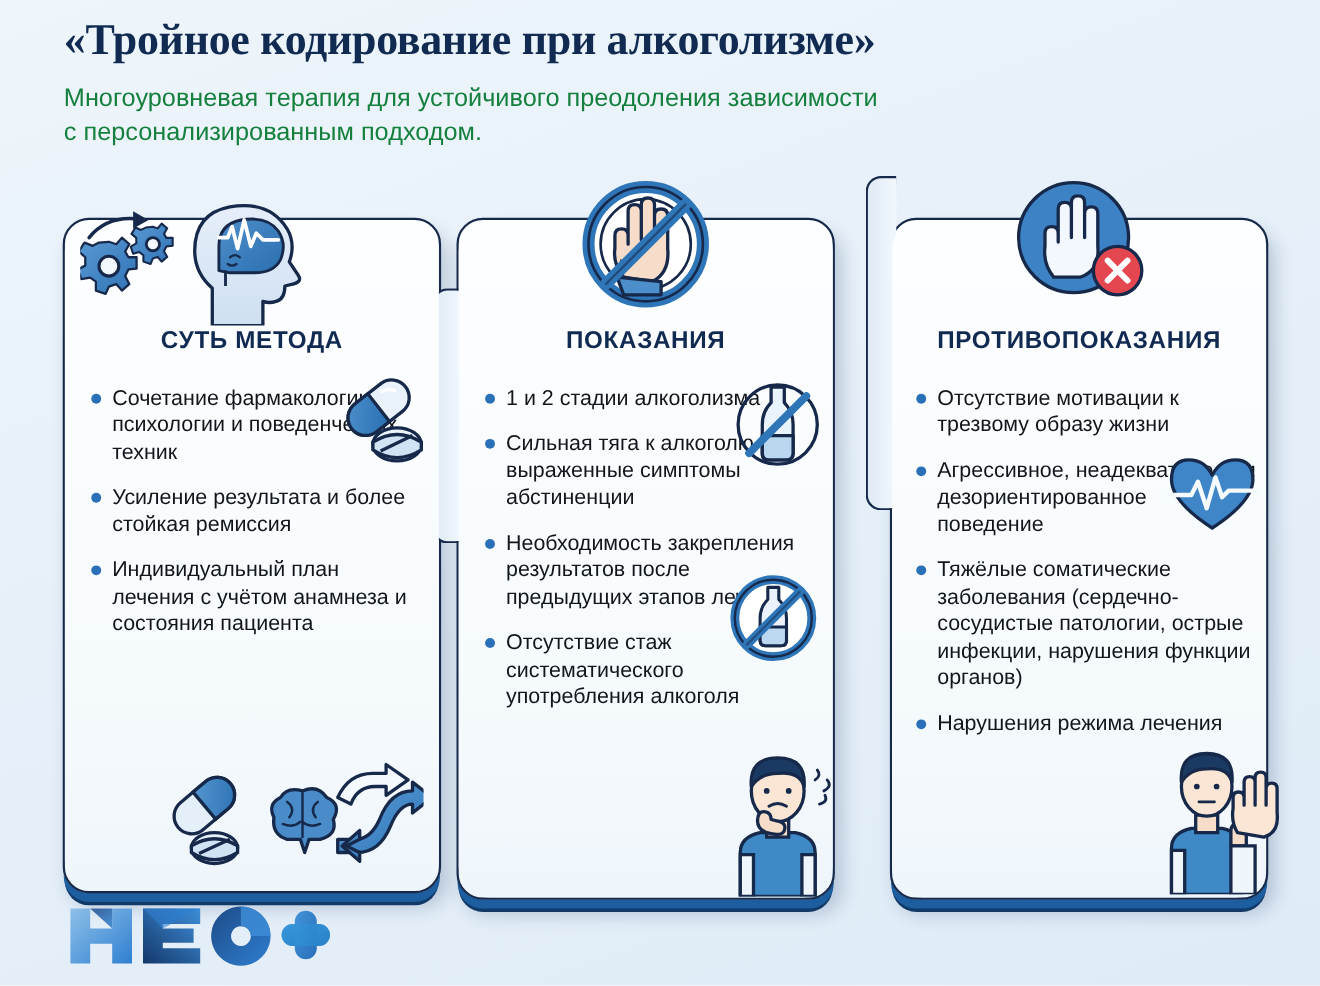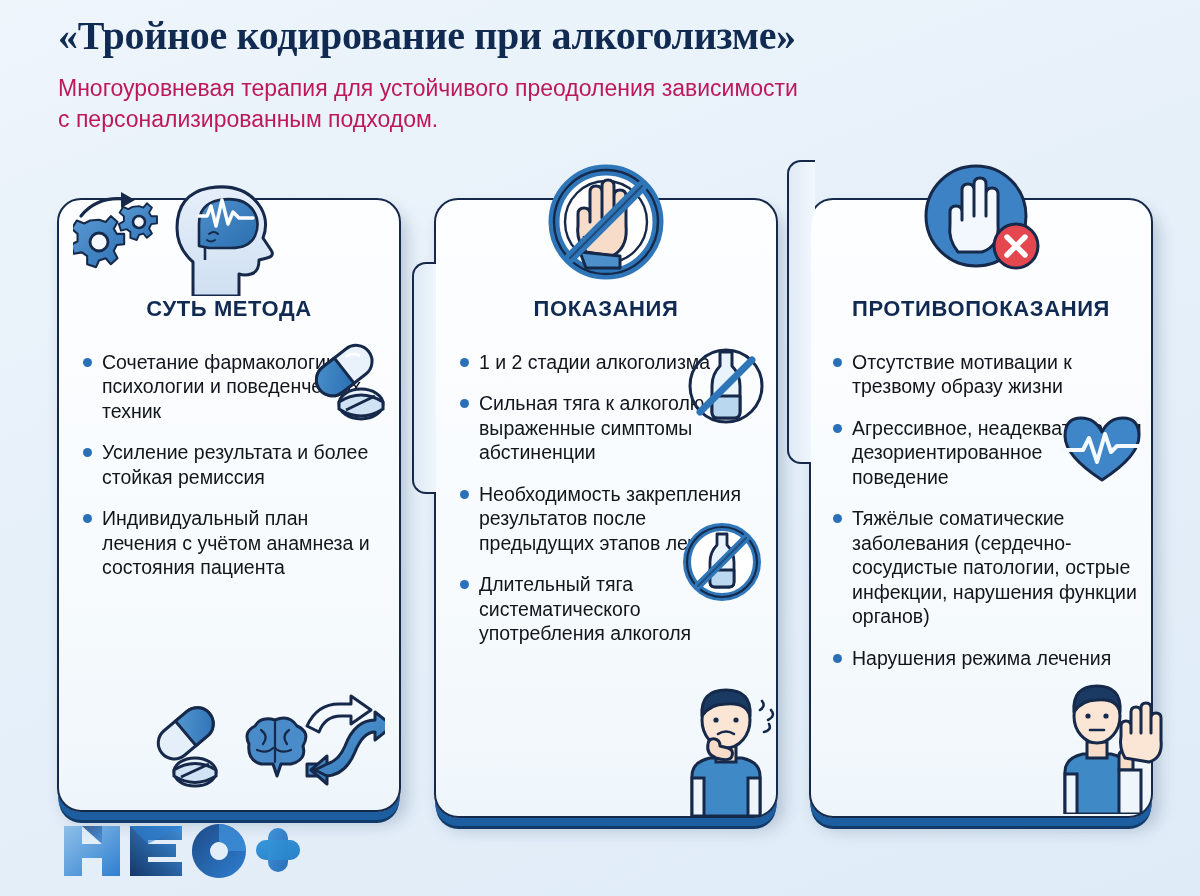--- a/index.html
+++ b/index.html
@@ -11,35 +11,35 @@
   }
   .page{position:absolute;inset:0;}
 
   
   .header{position:absolute;left:58px;top:14px;width:1110px;}
   .title{
     font-size:40px;font-weight:bold;color:#102a51;letter-spacing:-0.3px;
     line-height:1.12;margin:0 0 14px 0;white-space:nowrap;font-family:Liberation Serif, serif;
   }
   .subtitle{
-    font-size:23px;color:#be185d;line-height:1.36;margin:0;font-weight:400;
+    font-size:23px;color:#15803d;line-height:1.36;margin:0;font-weight:400;
   }
 
   
   .cards{position:absolute;left:57px;top:198px;width:1092px;height:620px;}
   .card{
     position:absolute;top:0;
     background:linear-gradient(180deg,#fdfeff 0%,#f6fafd 55%,#eef5fb 100%);
     border:2.5px solid #16294a;
     border-radius:24px;
     box-shadow:0 9px 0 -1px #1c5ea0, 0 13px 0 -2px #123a68, 6px 12px 16px rgba(20,50,90,.22);
     overflow:visible;
   }
   #card-1{left:0;width:340px;height:610px;}
-  #card-2{left:377px;width:340px;height:616px;}
+  #card-2{left:358px;width:340px;height:616px;}
   #card-3{left:752px;width:340px;height:616px;}
 
   
   .connector{
     position:absolute;border:2.5px solid #16294a;border-right:none;
     background:linear-gradient(90deg,#dfeaf5,#f2f8fd);
     border-radius:14px 0 0 14px;
     width:26px;z-index:0;
   }
   #connector-1-2{left:-24px;top:62px;height:228px;}
@@ -210,21 +210,21 @@
     <div class="card" id="card-2">
       <div class="connector" id="connector-1-2"></div>
       <div class="card-inner">
         <div class="card-head">
           <div class="card-title">ПОКАЗАНИЯ</div>
         </div>
         <ul class="bullets">
           <li>1 и 2 стадии алкоголизма</li>
           <li>Сильная тяга к алкоголю и выраженные симптомы абстиненции</li>
           <li>Необходимость закрепления результатов после предыдущих этапов лечения</li>
-          <li>Длительный тяга систематического употребления алкоголя</li>
+          <li>Отсутствие стаж систематического употребления алкоголя</li>
         </ul>
       </div>
 
       <span class="ic" id="icon-stop-hand">
         <svg width="132" height="132" viewBox="0 0 132 132">
           <circle cx="66" cy="66" r="52" fill="#ffffff" stroke="#2f76b9" stroke-width="11"></circle>
           <circle cx="66" cy="66" r="52" fill="none" stroke="#16294a" stroke-width="2.4"></circle>
           <circle cx="66" cy="66" r="41" fill="none" stroke="#16294a" stroke-width="2.4"></circle>
 
           <g>

